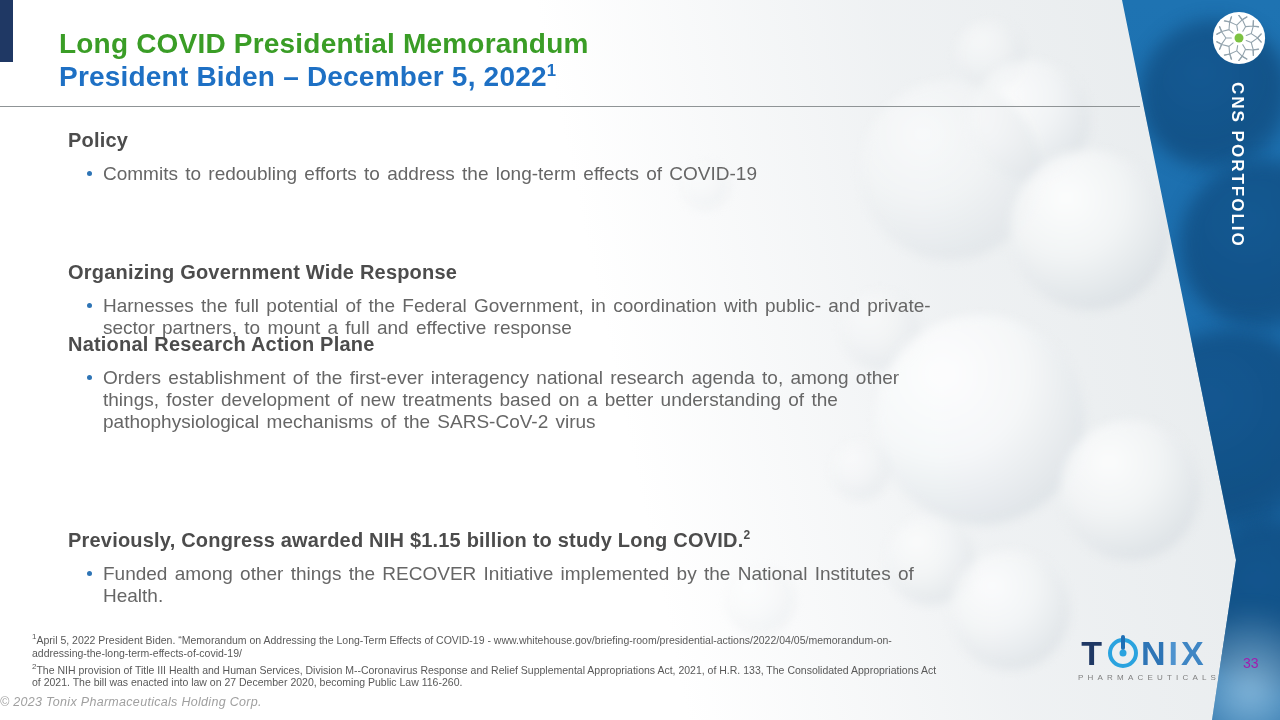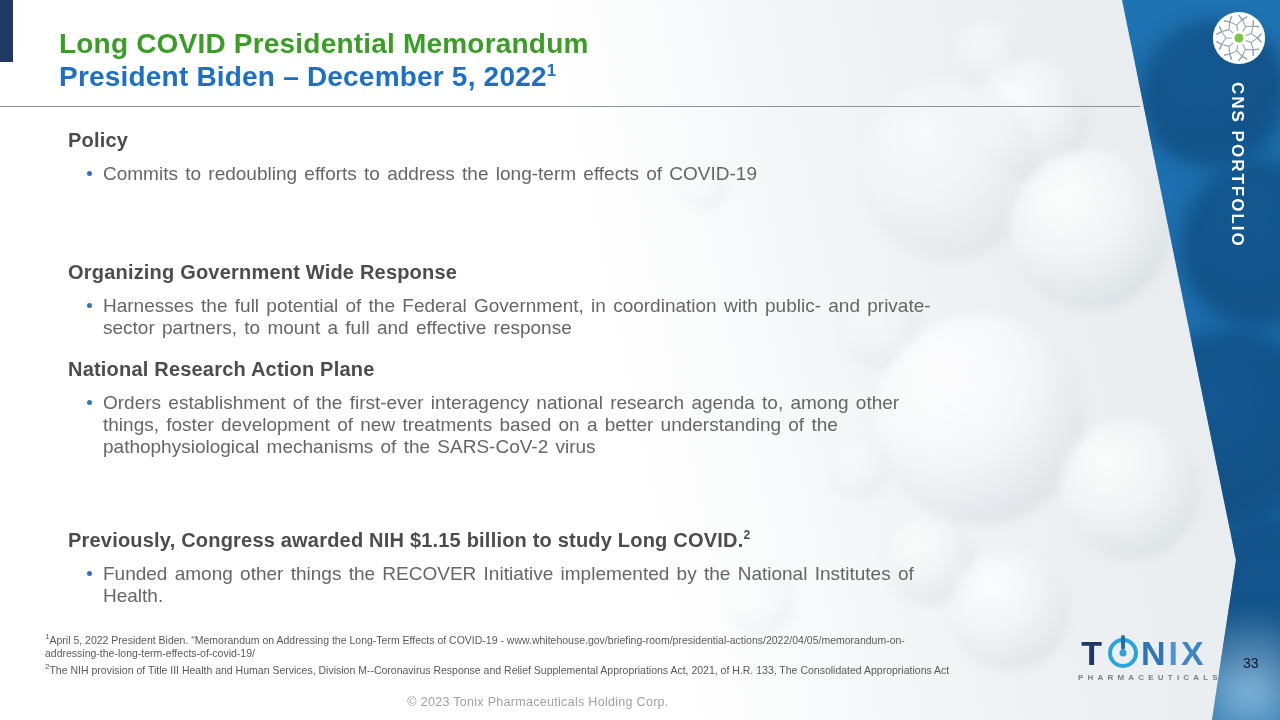--- a/index.html
+++ b/index.html
@@ -38,37 +38,37 @@
   .badge{position:absolute;left:1212px;top:11px;width:54px;height:54px;z-index:5;}
   .badge svg{display:block;}
   
   .section{position:absolute;left:68px;width:868px;z-index:5;}
   .sec-heading{font-size:20px;font-weight:bold;color:#4c4c4c;letter-spacing:.2px;margin:0 0 11px 0;line-height:24px;}
   .bullets{list-style:none;margin:0;padding:0;}
   .bullets li{position:relative;padding-left:35px;margin:0 0 10px 0;
     font-size:19px;line-height:22px;color:#666666;word-spacing:2px;}
   .bullets li .dot{position:absolute;left:19px;top:8px;width:5px;height:5px;border-radius:50%;background:#2e74b5;}
   
-  .footnotes{position:absolute;left:45px;top:630px;z-index:5;font-size:10.5px;line-height:13px;color:#595959;white-space:nowrap;}
+  .footnotes{position:absolute;left:32px;top:630px;z-index:5;font-size:10.5px;line-height:13px;color:#595959;white-space:nowrap;}
   .footnotes sup{font-size:8px;}
-  .copyright{position:absolute;left:0;top:695px;width:1076px;text-align:center;z-index:5;
-    font-size:12.5px;color:#a0a0a0;letter-spacing:.3px;}
+  .copyright{position:absolute;left:0;top:695px;width:1076px;text-align:left;z-index:5;
+    font-size:12.5px;color:#a0a0a0;letter-spacing:.3px;font-style:italic;}
   
   .logo{position:absolute;left:1078px;top:636px;z-index:5;width:132px;text-align:center;}
   .logo-row{display:flex;align-items:center;justify-content:center;font-weight:bold;font-size:34px;letter-spacing:3px;line-height:34px;}
   .logo-row .lt{color:#1f3864;}
   .logo-row .ln{color:#2e75b6;}
   .logo-row .li{color:#4e93cf;}
   .logo-row .lx{color:#3f86c4;}
   .o-icon{position:relative;width:22px;height:22px;border:4px solid #2aa3df;border-radius:50%;margin:0 3px;display:inline-block;}
   .o-icon .stem{position:absolute;left:50%;transform:translateX(-50%);top:-7px;width:4px;height:15px;background:#1f6fb5;border-radius:2px;}
   .o-icon .core{position:absolute;left:50%;top:50%;transform:translate(-50%,-50%);width:7px;height:7px;border-radius:50%;background:#2aa3df;}
-  .logo-sub{margin-top:3px;font-size:8px;letter-spacing:4.2px;color:#7f7f7f;font-weight:bold;}
+  .logo-sub{margin-top:3px;font-size:8px;letter-spacing:4.2px;color:#7f7f7f;font-weight:normal;}
   
-  .page-num{position:absolute;left:1243px;top:655px;z-index:6;color:#0f172a;font-size:14px;}
+  .page-num{position:absolute;left:1243px;top:655px;z-index:6;color:#a21caf;font-size:14px;}
 </style>
 </head>
 <body>
 
 <div class="slide">
 
   <div class="photo">
     <div class="spheres">
       <div class="sphere" style="left:955px;top:20px;width:70px;height:70px;opacity:.5;"></div>
       <div class="sphere" style="left:970px;top:60px;width:120px;height:120px;opacity:.7;"></div>
@@ -128,38 +128,39 @@
         <ul class="bullets">
           <li><span class="dot"></span>Commits to redoubling efforts to address the long-term effects of COVID-19</li>
         </ul>
       </section>
       <section class="section" style="top: 224px; margin-top: 36px;">
         <h2 class="sec-heading">Organizing Government Wide Response</h2>
         <ul class="bullets">
           <li><span class="dot"></span>Harnesses the full potential of the Federal Government, in coordination with public- and private-sector partners, to mount a full and effective response</li>
         </ul>
       </section>
-      <section class="section" style="top: 357px;">
+      <section class="section" style="top: 332px;">
         <h2 class="sec-heading">National Research Action Plane</h2>
         <ul class="bullets">
           <li><span class="dot"></span>Orders establishment of the first-ever interagency national research agenda to, among other things, foster development of new treatments based on a better understanding of the pathophysiological mechanisms of the SARS-CoV-2 virus</li>
         </ul>
       </section>
       <section class="section" style="top: 528px;">
         <h2 class="sec-heading">Previously, Congress awarded NIH $1.15 billion to study Long COVID.<sup class="tsup">2</sup></h2>
         <ul class="bullets">
           <li><span class="dot"></span>Funded among other things the RECOVER Initiative implemented by the National Institutes of Health.</li>
         </ul>
       </section>
     </div>
 
   <div class="footnotes" id="footnotes">
       <div><sup>1</sup>April 5, 2022 President Biden. “Memorandum on Addressing the Long-Term Effects of COVID-19 - www.whitehouse.gov/briefing-room/presidential-actions/2022/04/05/memorandum-on-</div>
       <div>addressing-the-long-term-effects-of-covid-19/</div>
       <div><sup>2</sup>The NIH provision of Title III Health and Human Services, Division M--Coronavirus Response and Relief Supplemental Appropriations Act, 2021, of H.R. 133, The Consolidated Appropriations Act</div>
+      <div>of 2021. The bill was enacted into law on 27 December 2020, becoming Public Law 116-260.</div>
     </div>
 
   <div class="copyright">© 2023 Tonix Pharmaceuticals Holding Corp.</div>
 
   <div class="logo">
     <div class="logo-row">
       <span class="lt">T</span>
       <span class="o-icon">
           <span class="stem"></span>
           <span class="core"></span>

